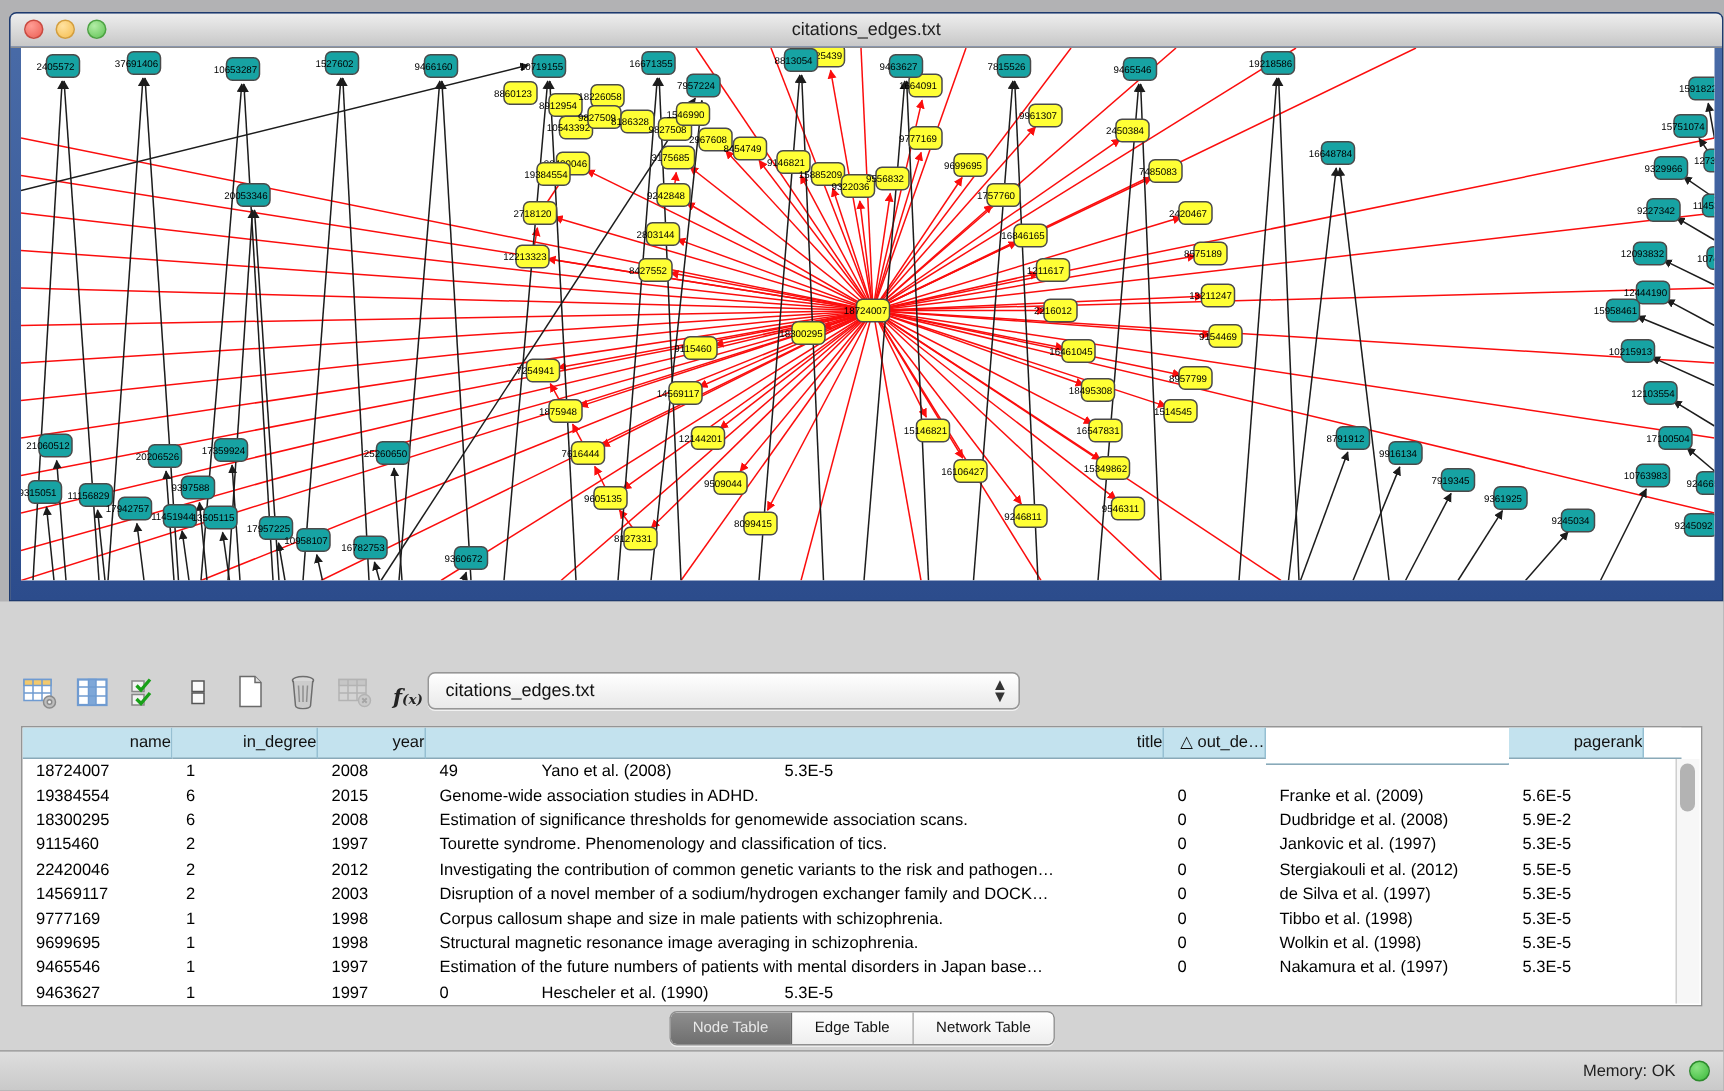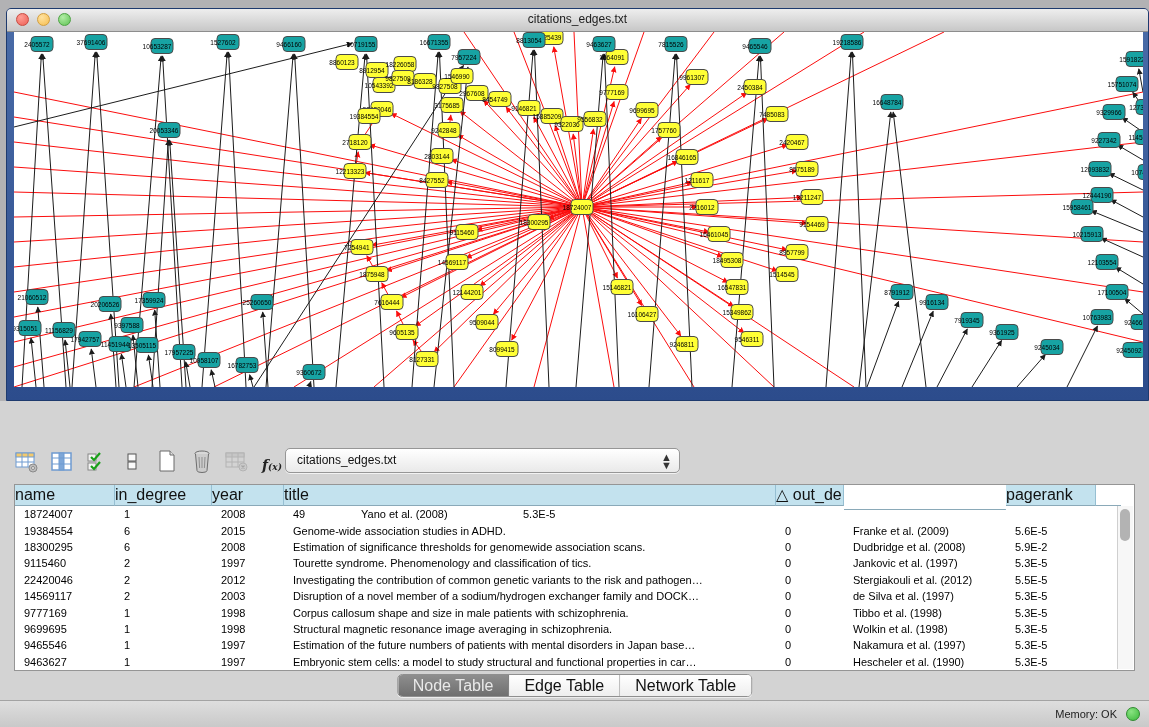--- a/index.html
+++ b/index.html
@@ -36,31 +36,31 @@
     background:linear-gradient(#ffffff,#e9e9e9);border:1px solid #969696;border-radius:5px;
     font-size:12px;line-height:23px;padding:0 24px 0 11px;color:#111;
     box-shadow:0 1px 0 rgba(255,255,255,.7);}
   .combo .arrows{position:absolute;right:8px;top:4px;font-size:11px;color:#333;line-height:8px;letter-spacing:-1px;}
   .combo .arrows div{height:8px;}
 
   .table-wrap{position:absolute;left:14px;top:83px;width:1121px;height:187px;box-sizing:border-box;
     background:#fff;border:1px solid #959595;overflow:hidden;}
   .thead{display:flex;height:21px;}
   .th{background:#c3e2ee;border-right:1px solid #96bfd2;border-bottom:1px solid #8aa9b8;box-sizing:border-box;
-    font-size:16px;text-align:left;line-height:20px;color:#111;overflow:hidden;white-space:nowrap;flex:0 0 auto;}
+    font-size:11px;text-align:right;line-height:20px;color:#111;overflow:hidden;white-space:nowrap;flex:0 0 auto;}
   .th.filler{background:#fff;border-right:none;border-bottom:1px solid #8aa9b8;}
   .tbody{position:relative;}
   .tr{display:flex;height:16.4px;align-items:center;}
   .td{font-size:11px;color:#000;padding-left:9px;box-sizing:border-box;white-space:nowrap;overflow:hidden;flex:0 0 auto;}
   .vscroll{position:absolute;right:1px;top:21px;bottom:1px;width:15px;background:#f7f7f7;border-left:1px solid #cfcfcf;}
   .vthumb{position:absolute;top:3px;left:2px;width:10px;height:32px;background:#b3b3b3;border-radius:5px;}
 
   .tabs{position:absolute;left:50%;transform:translateX(-50%);top:273px;display:flex;height:21px;
     border:1px solid #8f8f8f;border-radius:5px;overflow:hidden;background:#fff;box-shadow:0 1px 0 rgba(255,255,255,.6);}
-  .tab{font-size:16px;line-height:21px;padding:0 15px;color:#111;border-right:1px solid #ababab;
+  .tab{font-size:10px;line-height:21px;padding:0 15px;color:#111;border-right:1px solid #ababab;
     background:linear-gradient(#ffffff,#eeeeee);white-space:nowrap;}
   .tab:last-child{border-right:none;}
   .tab.selected{background:linear-gradient(#8e8e8e,#6f6f6f);color:#e9e9e9;border-right:1px solid #666;}
 
   .status-bar{position:absolute;left:0;top:700px;width:1149px;height:27px;
     background:linear-gradient(#dedede,#c9c9c9);border-top:1px solid #a3a3a3;box-sizing:border-box;}
   .memory-label{position:absolute;right:32px;top:7px;font-size:11px;color:#222;}
   .mem-dot{position:absolute;right:9px;top:6px;width:14px;height:14px;border-radius:50%;
     background:radial-gradient(circle at 35% 30%,#8ae382,#3bb93b);border:1px solid #2e8b2e;box-sizing:border-box;}
 </style>
@@ -630,21 +630,20 @@
           <div class="td" style="width: 72px;">1997</div>
           <div class="td" style="width: 492px;">Estimation of the future numbers of patients with mental disorders in Japan base…</div>
           <div class="td" style="width: 68px;">0</div>
           <div class="td" style="width: 162px;">Nakamura et al. (1997)</div>
           <div class="td" style="width: 90px;">5.3E-5</div>
         </div>
         <div class="tr">
           <div class="td" style="width: 100px;">9463627</div>
           <div class="td" style="width: 97px;">1</div>
           <div class="td" style="width: 72px;">1997</div>
-          <div class="td" style="width: 492px;">Embryonic stem cells: a model to study structural and functional properties in car…</div>
           <div class="td" style="width: 68px;">0</div>
           <div class="td" style="width: 162px;">Hescheler et al. (1990)</div>
           <div class="td" style="width: 90px;">5.3E-5</div>
         </div>
       </div>
     <div class="vscroll">
       <div class="vthumb"></div>
     </div>
   </div>
 

